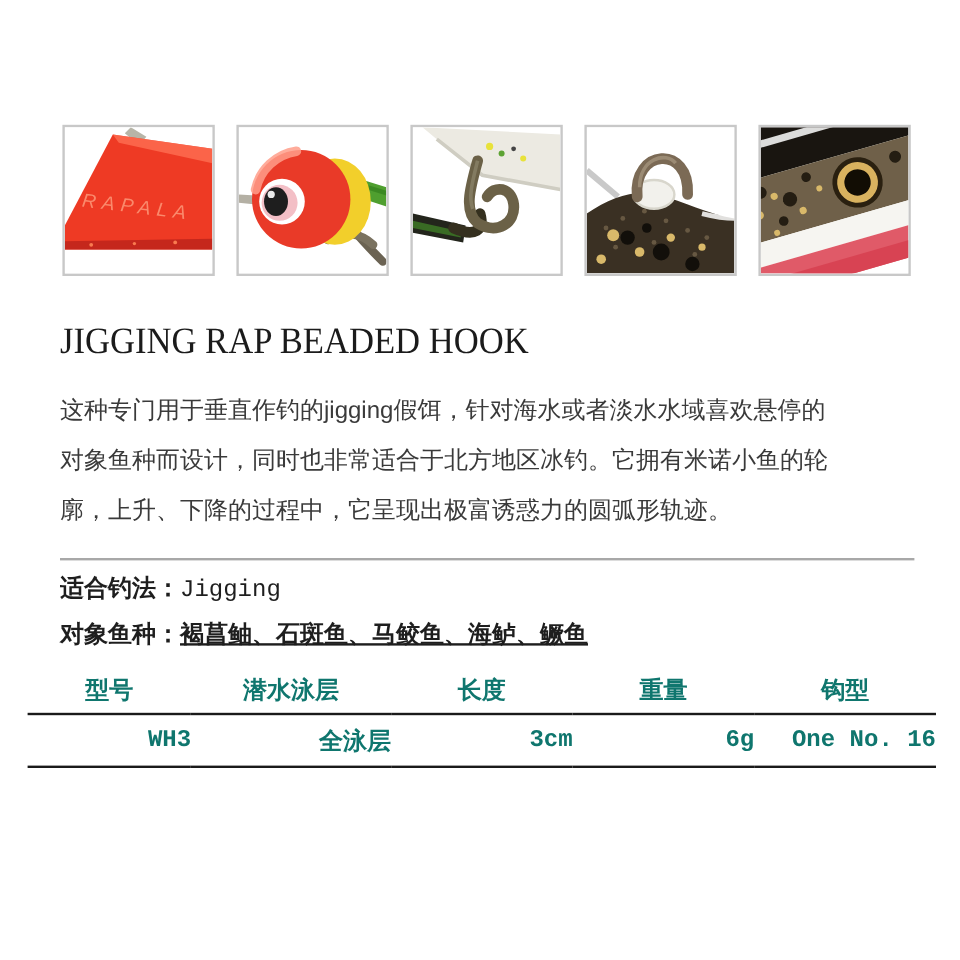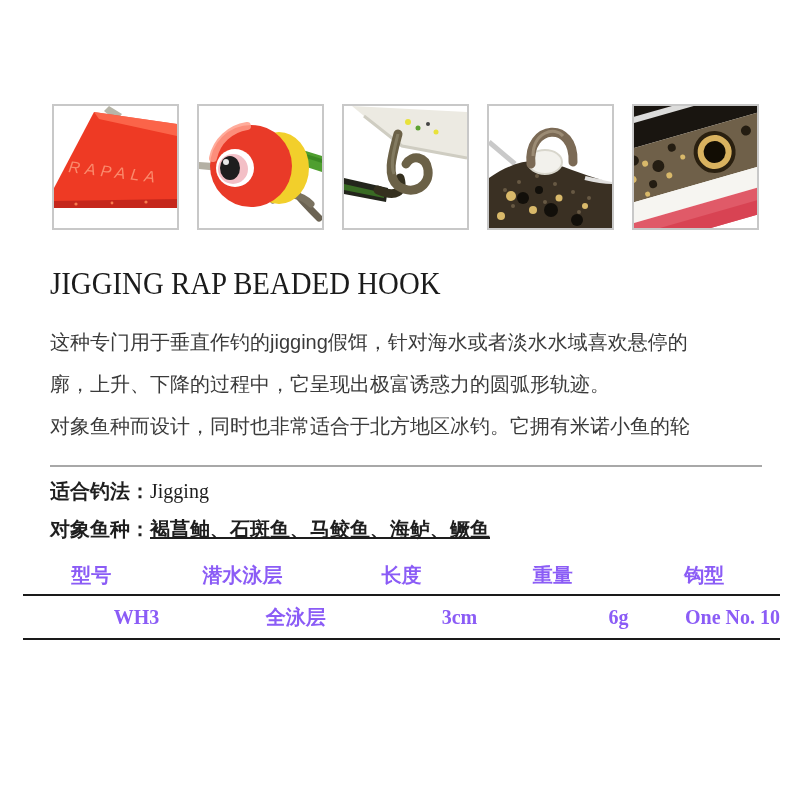--- a/index.html
+++ b/index.html
@@ -21,26 +21,26 @@
   .desc{position:absolute;left:50px;top:321px;width:716px;font-size:20px;color:#3a3a3a;}
   .desc-line{height:42px;line-height:42px;white-space:nowrap;}
 
   
   .divider{position:absolute;left:50px;top:465px;width:712px;height:2px;background:#a8a8a8;}
 
   
   .specs{position:absolute;left:50px;top:472px;font-size:20px;color:#1e1e1e;}
   .spec-line{height:38px;line-height:38px;white-space:nowrap;}
   .spec-label{font-weight:700;}
-  .spec-latin{font-family:Liberation Serif, serif;}
+  .spec-latin{font-family:Liberation Mono, monospace;}
   .spec-bold{font-weight:600;text-decoration:underline;}
 
   
   .spec-table{position:absolute;left:23px;top:556px;width:757px;border-collapse:collapse;
-              font-family:Liberation Serif, serif;font-size:20px;font-weight:bold;color:#8b5cf6;}
+              font-family:Liberation Mono, monospace;font-size:20px;font-weight:bold;color:#0f766e;}
   .spec-table th{height:38px;text-align:center;vertical-align:middle;font-weight:bold;
                  border-bottom:2px solid #1a1a1a;padding:0;}
   .spec-table td{height:42px;text-align:right;vertical-align:middle;
                  border-bottom:2px solid #1a1a1a;padding:0;white-space:nowrap;}
 </style>
 </head>
 <body>
 
 <div class="page">
 
@@ -162,22 +162,22 @@
           <circle cx="84" cy="52" r="11" fill="#120d04"></circle>
         </g>
       </svg>
     </div>
   </div>
 
   <div class="title">JIGGING RAP BEADED HOOK</div>
 
   <div class="desc">
     <div class="desc-line">这种专门用于垂直作钓的jigging假饵，针对海水或者淡水水域喜欢悬停的</div>
+    <div class="desc-line">对象鱼种而设计，同时也非常适合于北方地区冰钓。它拥有米诺小鱼的轮</div>
     <div class="desc-line">廓，上升、下降的过程中，它呈现出极富诱惑力的圆弧形轨迹。</div>
-    <div class="desc-line">对象鱼种而设计，同时也非常适合于北方地区冰钓。它拥有米诺小鱼的轮</div>
   </div>
 
   <div class="divider"></div>
 
   <div class="specs">
     <div class="spec-line">
       <span class="spec-label">适合钓法：</span><span class="spec-latin">Jigging</span>
     </div>
     <div class="spec-line">
       <span class="spec-label">对象鱼种：</span><span class="spec-bold">褐菖鲉、石斑鱼、马鲛鱼、海鲈、鳜鱼</span>
@@ -200,18 +200,18 @@
         <th>重量</th>
         <th>钩型</th>
       </tr>
     </thead>
     <tbody>
       <tr>
         <td>WH3</td>
         <td>全泳层</td>
         <td>3cm</td>
         <td>6g</td>
-        <td>One No. 10</td>
+        <td>One No. 16</td>
       </tr>
     </tbody>
   </table>
 
 </div>
 
 </body></html>

